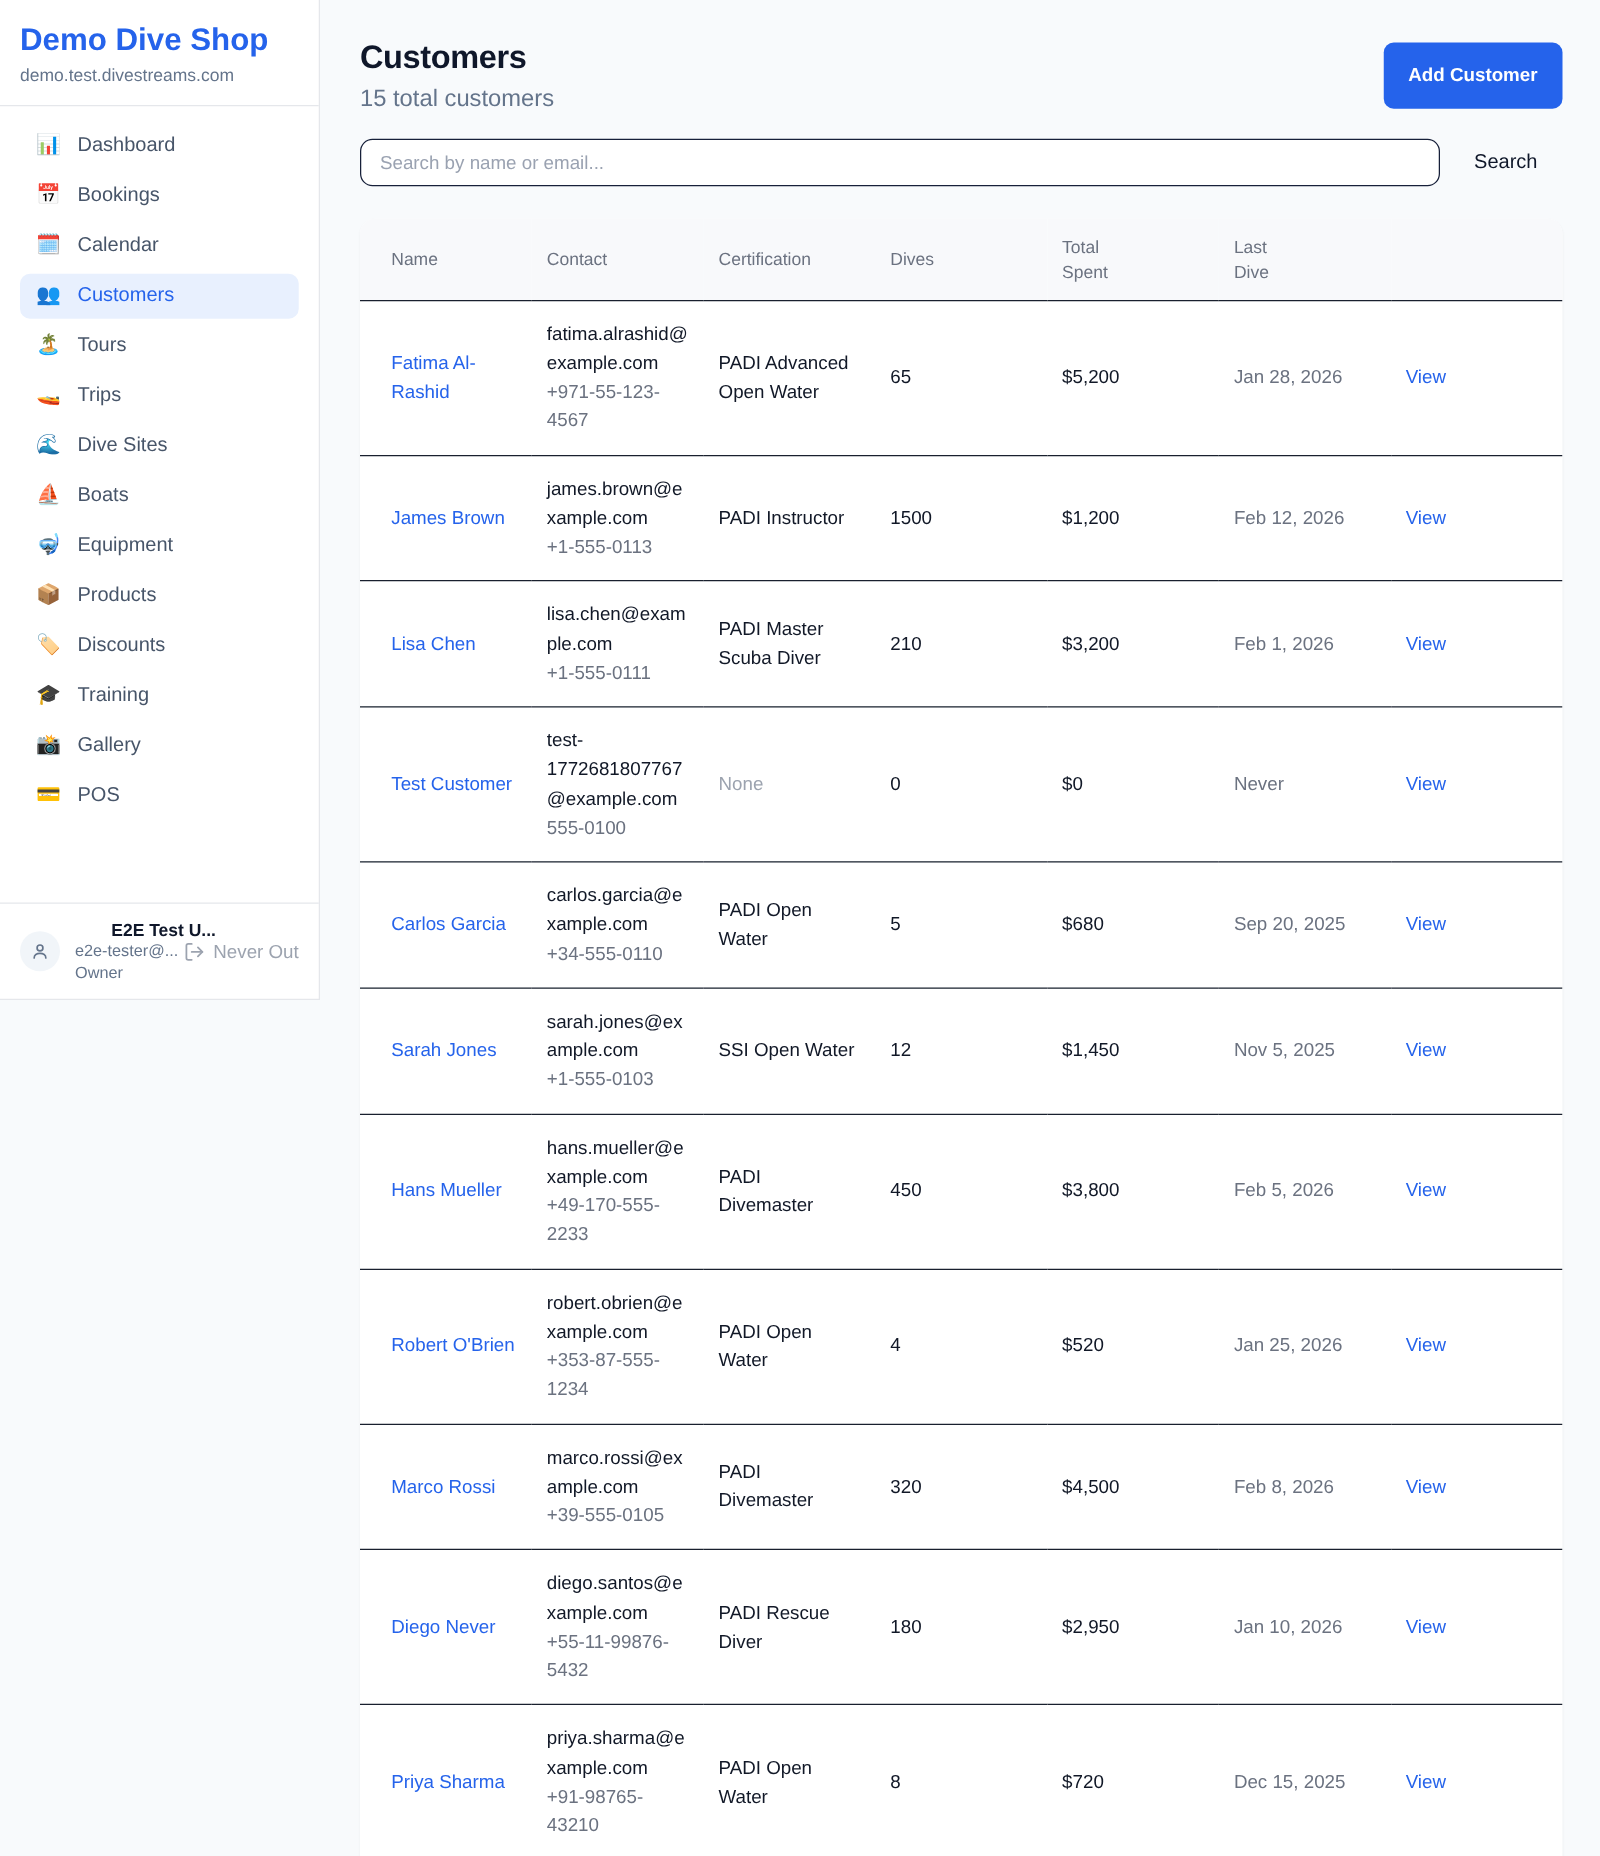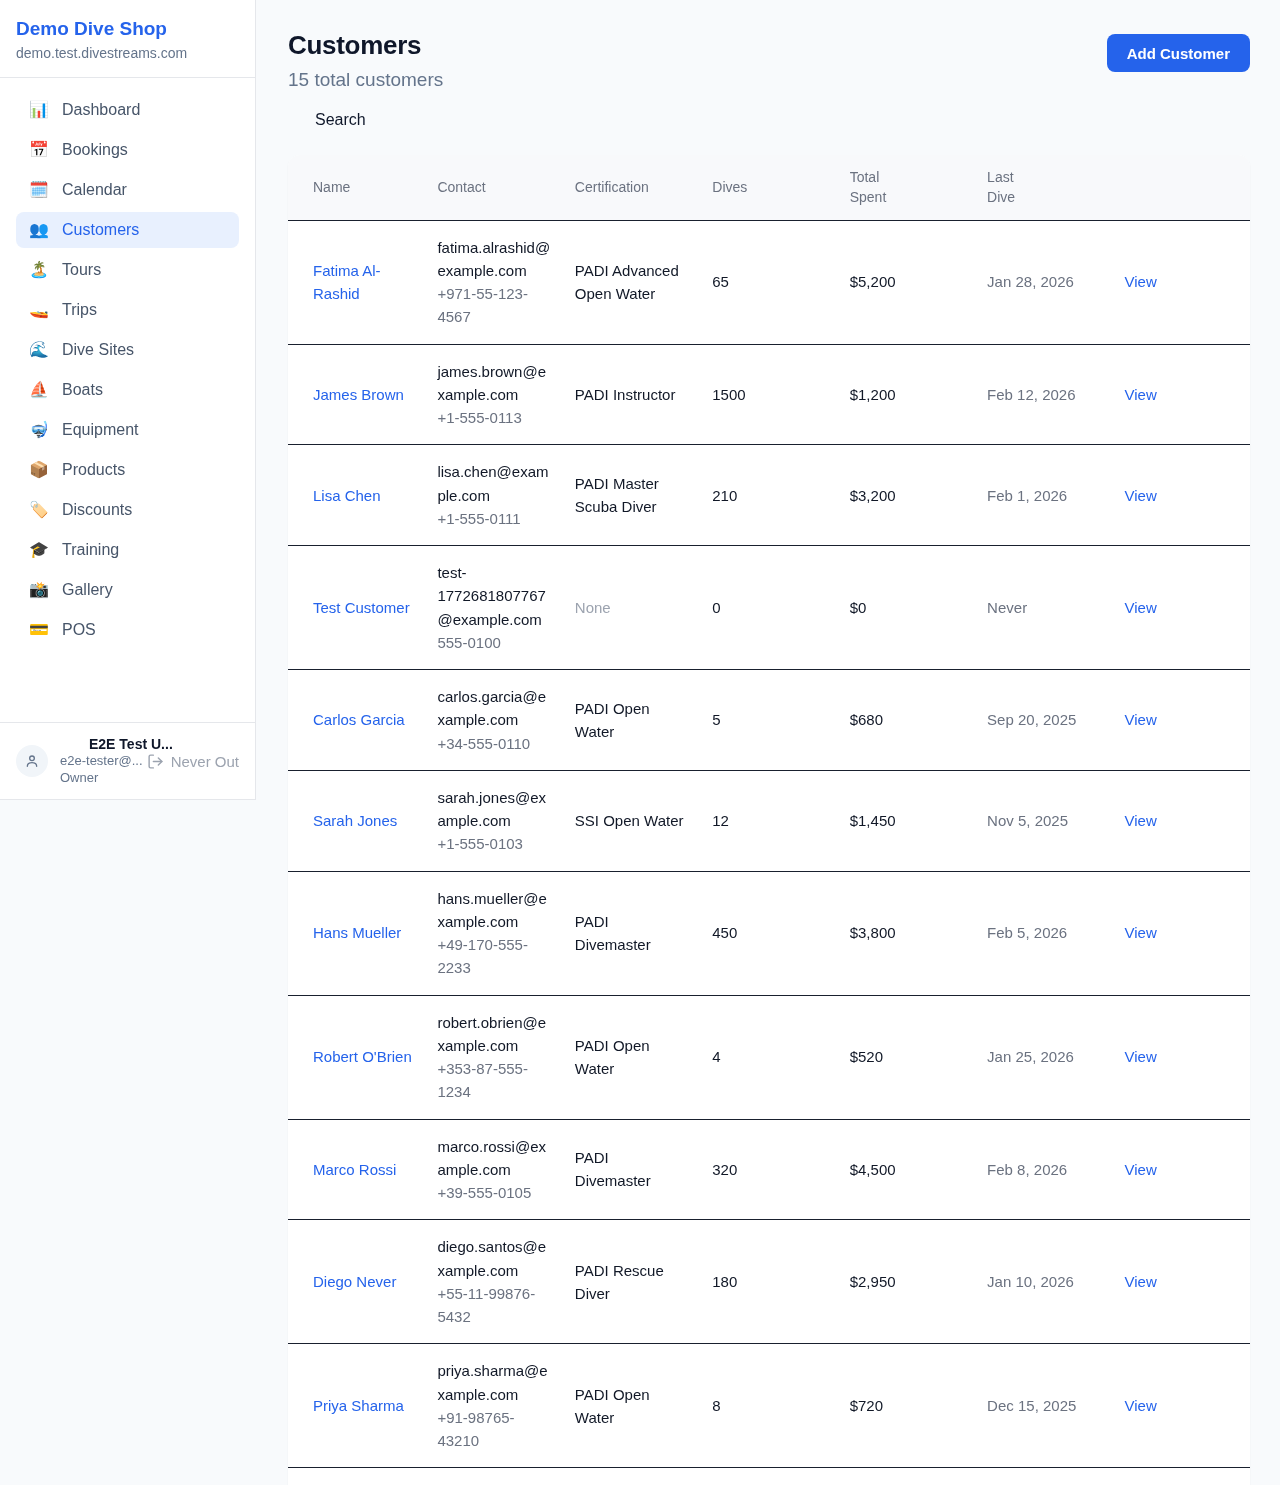--- a/index.html
+++ b/index.html
@@ -13,21 +13,21 @@
   
   .sidebar {
     position:absolute; left:0; top:0;
     width:256px; height:800px;
     background:#ffffff;
     border-right:1px solid #e5e7eb;
     border-bottom:1px solid #e5e7eb;
     display:flex; flex-direction:column;
   }
   .sidebar-header { padding:18px 16px 16px 16px; border-bottom:1px solid #e5e7eb; }
-  .shop-name { color:#2563eb; font-size:19px; font-weight:700; cursor:pointer; }
+  .shop-name { color:#2563eb; font-size:25px; font-weight:700; cursor:pointer; }
   .shop-domain { color:#64748b; font-size:14px; margin-top:5px; }
   .nav { padding:14px 16px; flex:1; display:flex; flex-direction:column; gap:4px; }
   .nav-item {
     display:flex; align-items:center; gap:13px;
     padding:9px 13px; border-radius:8px;
     color:#475569; font-size:16px; cursor:pointer;
   }
   .nav-item.active { background:#e8f0fe; color:#2563eb; }
   .nav-icon { width:20px; font-size:16px; text-align:center; line-height:1; }
   .sidebar-footer {
@@ -51,21 +51,21 @@
   }
   
   .main { margin-left:256px; padding:30px 30px 0 32px; }
   .main-header { display:flex; justify-content:space-between; margin-bottom:20px; }
   .page-title { font-size:26px; font-weight:700; color:#0f172a; letter-spacing:-.3px; }
   .page-subtitle { font-size:19px; color:#64748b; margin-top:8px; }
   .add-btn {
     background:#2563eb; color:#ffffff;
     font-size:15px; font-weight:600; font-family:inherit;
     border:none; border-radius:8px;
-    height:38px; padding:0 20px;
+    height:53px; padding:0 20px;
     margin-top:4px; cursor:pointer;
   }
   .search-row { display:flex; align-items:center; margin-bottom:26px; }
   .search-input {
     flex:1; height:38px;
     border:1px solid #17203a; border-radius:10px;
     background:#ffffff; padding:0 15px;
     font-size:15px; font-family:inherit; color:#0f172a;
   }
   .search-input::placeholder { color:#9aa2b1; }
@@ -196,20 +196,21 @@
 <main class="main">
   <div class="main-header">
     <div>
       <h1 class="page-title">Customers</h1>
       <p class="page-subtitle">15 total customers</p>
     </div>
     <button class="add-btn">Add Customer</button>
   </div>
 
   <div class="search-row">
+    <input class="search-input" type="text" placeholder="Search by name or email..." style="">
     <button class="search-btn">Search</button>
   </div>
 
   <div class="table-card">
     <table>
       <thead>
         <tr>
             <th class="col-0"><span>Name</span></th>
             <th class="col-1"><span>Contact</span></th>
             <th class="col-2"><span>Certification</span></th>

